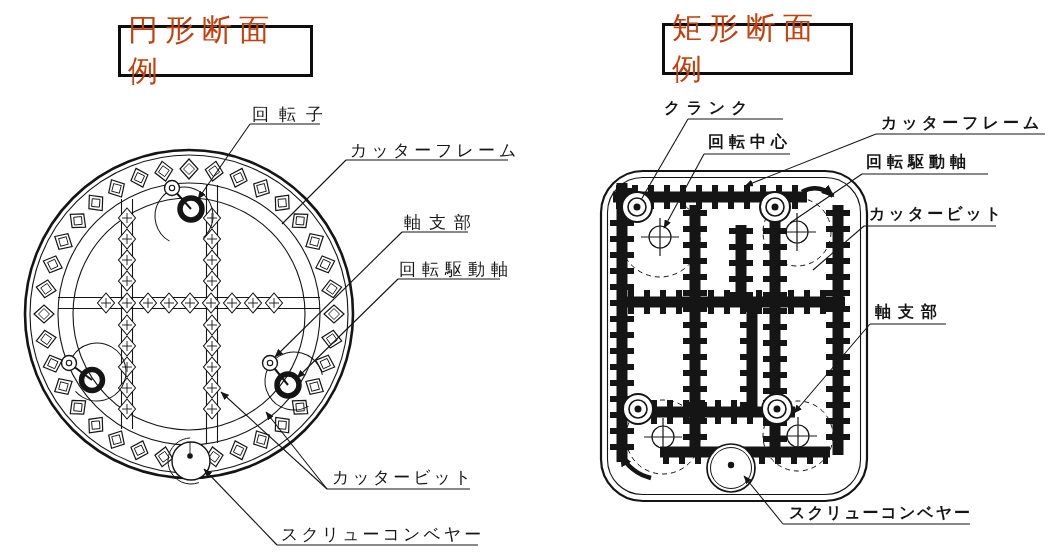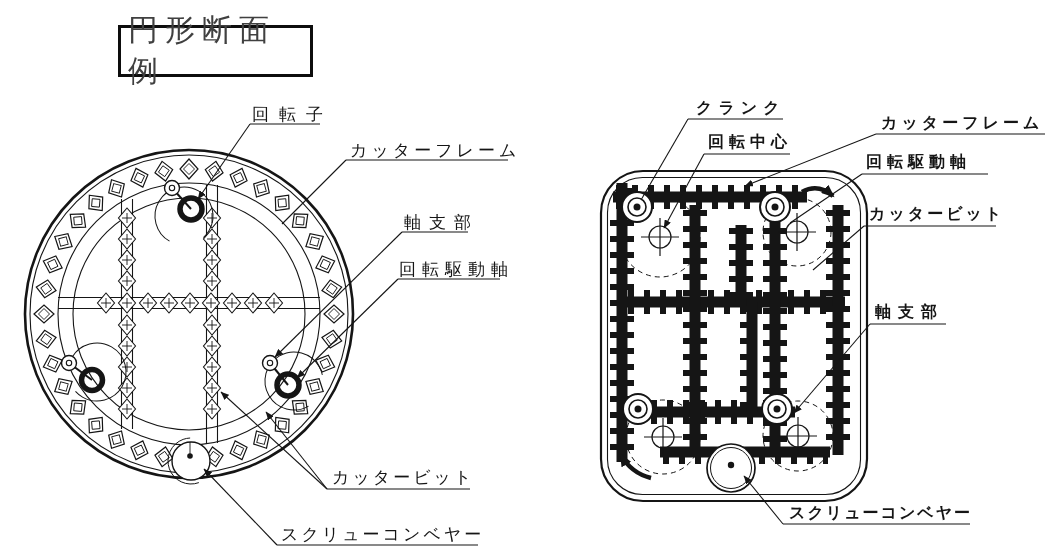--- a/index.html
+++ b/index.html
@@ -1,21 +1,21 @@
 <!DOCTYPE html>
 <html><head>
 <meta charset="utf-8">
 <style>
   html,body{margin:0;padding:0;background:#ffffff;}
   .stage{position:relative;width:1051px;height:555px;background:#fff;overflow:hidden;
          font-family:"Liberation Serif", serif;color:#151515;}
   svg{position:absolute;left:0;top:0;}
   .titlebox{position:absolute;border:3px solid #0d0d0d;display:flex;align-items:center;
             justify-content:center;font-size:30px;letter-spacing:7px;padding-left:7px;
-            font-family:"Liberation Serif", serif;color:#404040;background:#fff;}
+            font-family:"Liberation Serif", serif;color:#c2410c;background:#fff;}
   .lbl{position:absolute;white-space:nowrap;color:#151515;}
   .lbl-l{font-family:"Liberation Serif", serif;font-size:17px;}
   .lbl-r{font-family:"Liberation Sans", sans-serif;font-weight:700;font-size:16px;}
   .ls2{letter-spacing:2px}.ls3{letter-spacing:3px}.ls4{letter-spacing:4px}
   .ls5{letter-spacing:5px}.ls6{letter-spacing:6px}.ls7{letter-spacing:7px}
   .ls8{letter-spacing:8px}.ls10{letter-spacing:10px}
   .ink{stroke:#151515;fill:none}
 </style>
 </head>
 <body>
@@ -300,28 +300,29 @@
           <line x1="870" y1="324" x2="794" y2="413" marker-end="url(#ah)"></line>
         </g>
     <g>
           <line x1="783" y1="524" x2="970" y2="524"></line>
           <line x1="783" y1="524" x2="744" y2="476" marker-end="url(#ah)"></line>
         </g>
   </g>
 </svg>
 
   <div class="titlebox" style="left:118px;top:25px;width:182px;height:46px;">円形断面例</div>
+  <div class="titlebox" style="left:662px;top:23px;width:178px;height:46px;">矩形断面例</div>
 
   <span class="lbl lbl-l ls10" style="left:252px;top:103px;">回転子</span>
   <span class="lbl lbl-l ls4" style="left:350px;top:139px;">カッターフレーム</span>
   <span class="lbl lbl-l ls8" style="left:404px;top:211px;">軸支部</span>
   <span class="lbl lbl-l ls6" style="left:399px;top:258px;">回転駆動軸</span>
   <span class="lbl lbl-l ls3" style="left:332px;top:466px;">カッタービット</span>
   <span class="lbl lbl-l ls3" style="left:281px;top:523px;">スクリューコンベヤー</span>
 
-  <span class="lbl lbl-r ls6" style="left:696px;top:98px;text-align:center;">クランク</span>
+  <span class="lbl lbl-r ls6" style="left:664px;top:98px;text-align:center;">クランク</span>
   <span class="lbl lbl-r ls5" style="left:708px;top:132px;">回転中心</span>
   <span class="lbl lbl-r ls4" style="left:881px;top:113px;">カッターフレーム</span>
   <span class="lbl lbl-r ls5" style="left:866px;top:152px;">回転駆動軸</span>
   <span class="lbl lbl-r ls3" style="left:869px;top:204px;">カッタービット</span>
   <span class="lbl lbl-r ls7" style="left:875px;top:302px;">軸支部</span>
   <span class="lbl lbl-r ls2" style="left:789px;top:503px;">スクリューコンベヤー</span>
 </div>
 
 </body></html>

